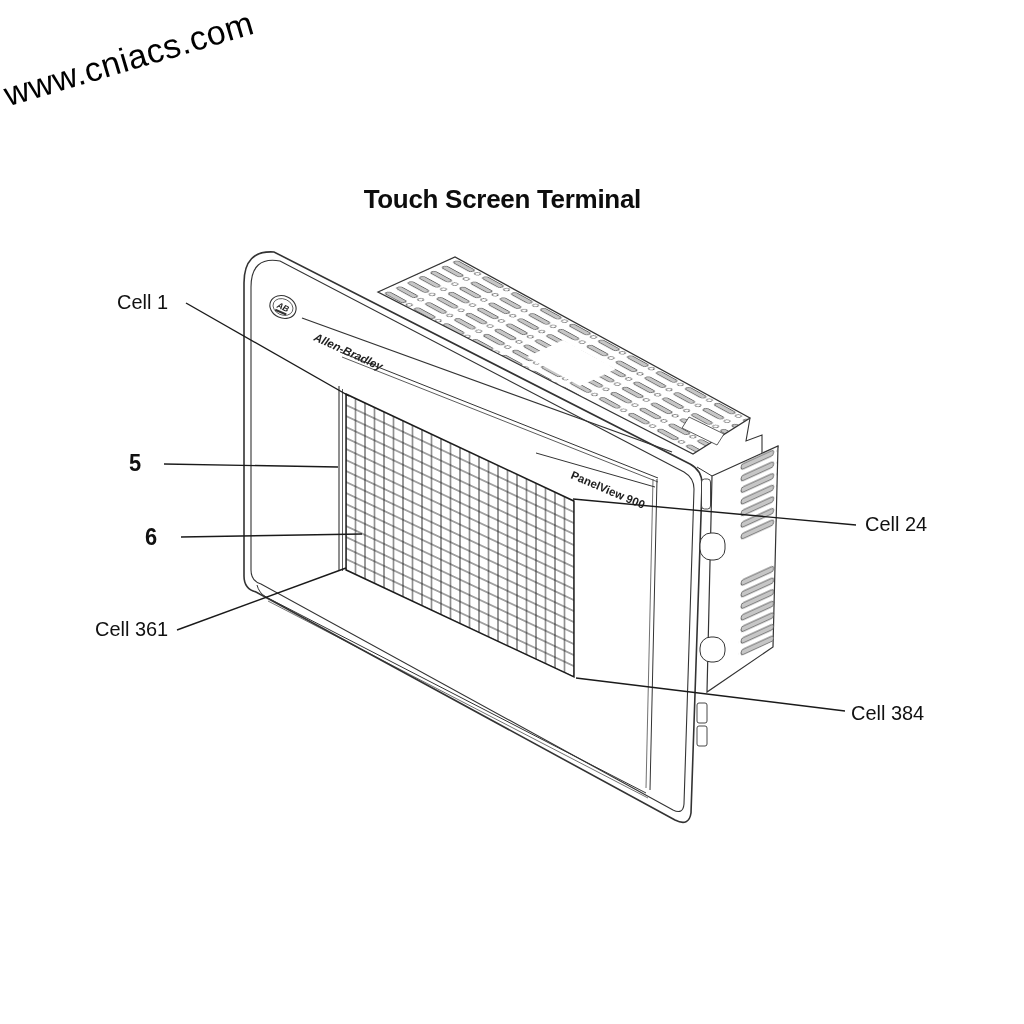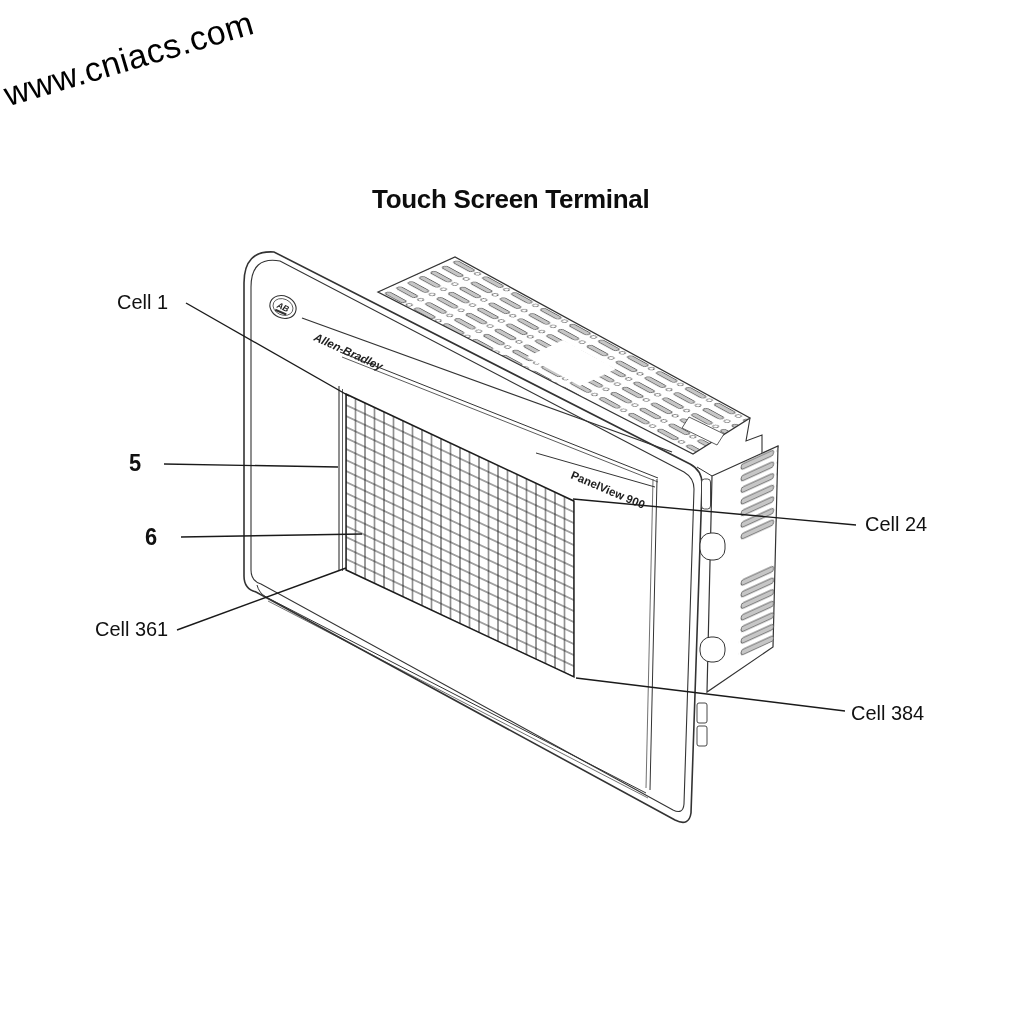--- a/index.html
+++ b/index.html
@@ -17,24 +17,24 @@
     top: 76px;
     font-size: 34px;
     color: #000000;
     white-space: nowrap;
     transform: rotate(-16.5deg);
     transform-origin: 0 50%;
     letter-spacing: 0.5px;
   }
   .fig-title {
     position: absolute;
-    left: 372px;
+    left: 356px;
     top: 184px;
     width: 285px;
-    text-align: left;
+    text-align: right;
     font-size: 26px;
     font-weight: bold;
     color: #0d0d0d;
     letter-spacing: -0.3px;
     white-space: nowrap;
   }
   .callout {
     position: absolute;
     font-size: 21px;
     color: #111111;

